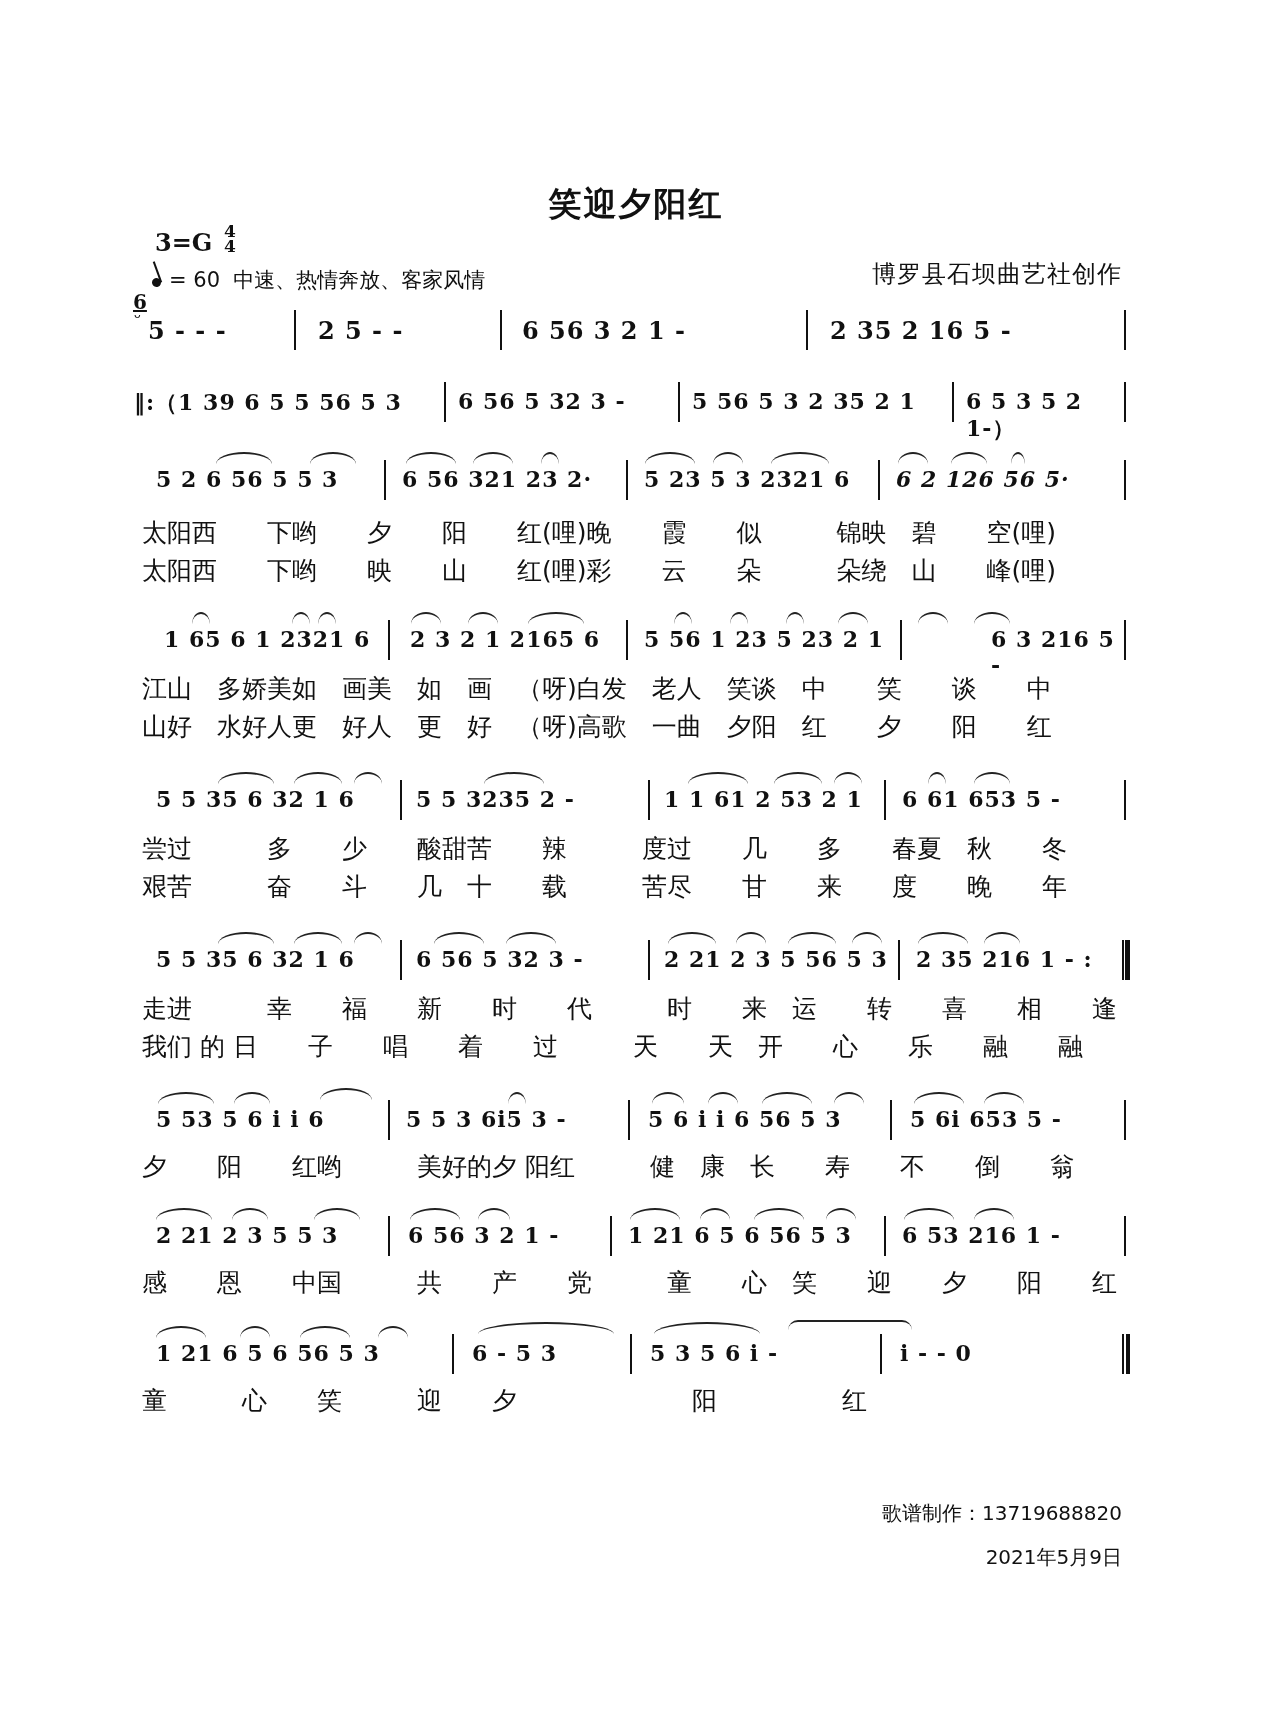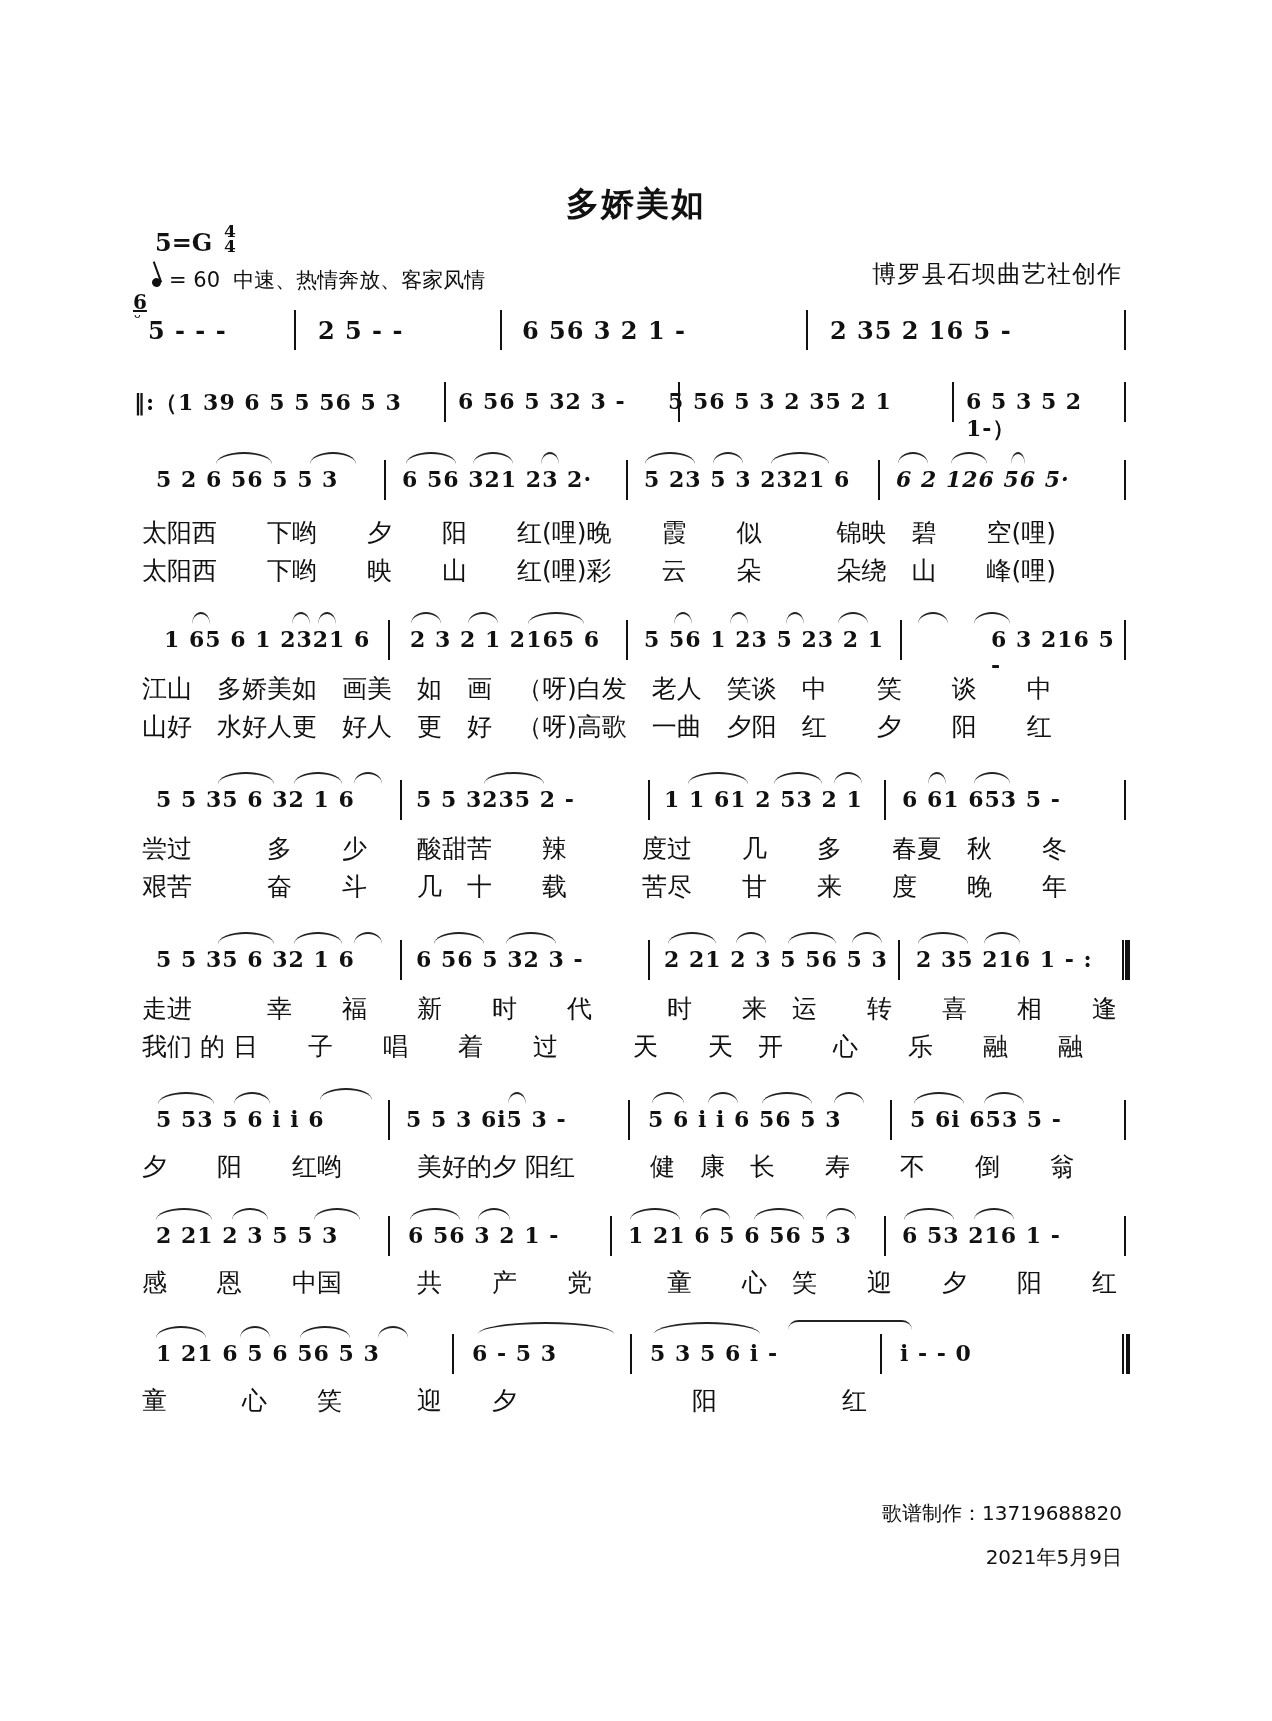--- a/index.html
+++ b/index.html
@@ -23,23 +23,23 @@
   .dbl { position:absolute; top:-6px; width:8px; height:40px; border-left:2px solid #111; border-right:5px solid #111; box-sizing:border-box; }
   .measure { position:absolute; top:0; }
   .lyr { position:absolute; left:-6px; width:1000px; font-size:25px; letter-spacing:0; }
   .slur { position:absolute; height:10px; border-top:2px solid #222; border-radius:50% 50% 0 0 / 100% 100% 0 0; }
   .footer1 { right:150px; top:1500px; font-size:20px; }
   .footer2 { right:150px; top:1544px; font-size:20px; }
 </style>
 </head>
 <body>
 
-<div class="abs title">多娇美如</div>
-
-<div class="abs key">5=G</div>
+<div class="abs title">笑迎夕阳红</div>
+
+<div class="abs key">3=G</div>
 <div class="abs tsig">
   <div>4</div>
   <div>4</div>
 </div>
 <div class="abs tempo">
   <span class="qnote"></span><span>= 60</span>&nbsp;&nbsp;<span>中速、热情奔放、客家风情</span>
 </div>
 <div class="abs credit">博罗县石坝曲艺社创作</div>
 <div class="abs grace">6</div>
 <div class="abs grace-sym">ᴗ</div>
@@ -56,21 +56,21 @@
     <span class="bar" style="left:976px;"></span>
   </div>
 </div>
 
 <div class="row" style="top:388px;">
   <div class="notes" style="font-size:22px;">
     <span class="measure" style="left:-14px;">‖:（1 39  6 5  5 56  5 3</span>
     <span class="bar thin" style="left:296px;"></span>
     <span class="measure" style="left:310px;">6 56  5 32  3  -</span>
     <span class="bar thin" style="left:530px;"></span>
-    <span class="measure" style="left:520px;">5 56  5 3  2 35  2 1</span>
+    <span class="measure" style="left:544px;">5 56  5 3  2 35  2 1</span>
     <span class="bar thin" style="left:804px;"></span>
     <span class="measure" style="left:818px;">6 5 3 5 2  1-）</span>
     <span class="bar thin" style="left:976px;"></span>
   </div>
 </div>
 
 <div class="row" style="top:466px;">
   <div class="notes" style="font-size:22px;">
     <span class="slur" style="left:68px;width:56px;top:-14px;"></span>
     <span class="slur" style="left:162px;width:46px;top:-14px;"></span>

